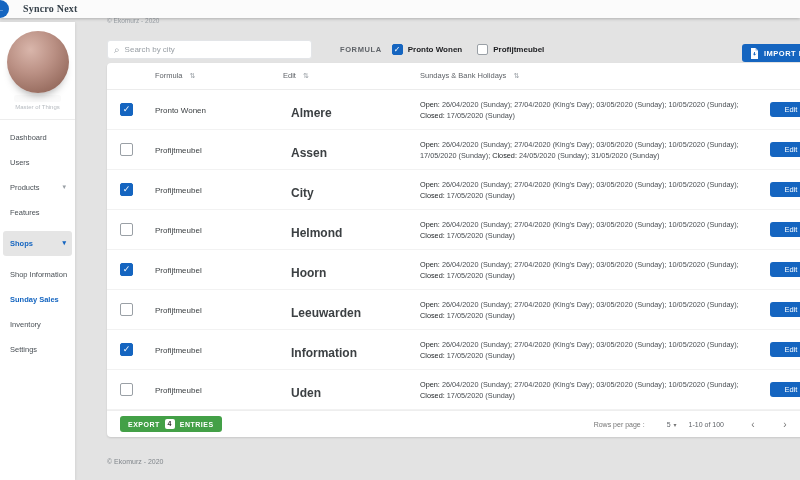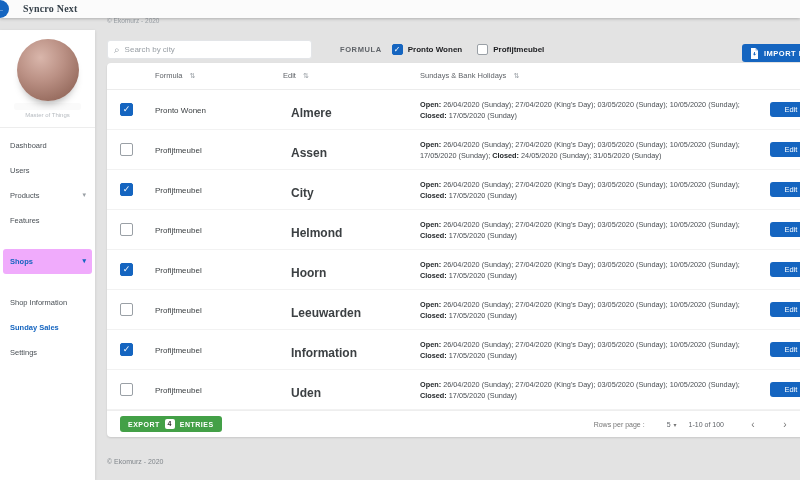--- a/index.html
+++ b/index.html
@@ -8,32 +8,32 @@
     position:relative; overflow:hidden; background:#e3e3e3;
     font-family:"Liberation Sans", sans-serif; color:#3c4043;
   }
   
   .topbar { position:absolute; left:0; top:0; width:800px; height:18px;
     background:#fbfbfb; box-shadow:0 1px 3px rgba(0,0,0,.22); z-index:30; }
   .nav-fab { position:absolute; left:-9px; top:0; width:18px; height:18px; border-radius:50%;
     background:#1565c0; color:#fff; font-size:10px; line-height:17px; text-align:center; cursor:pointer; }
   .app-title { position:absolute; left:23px; top:3px; font-size:10px; font-weight:bold; color:#37424b; letter-spacing:.2px;font-family:Liberation Serif, serif; }
   
-  .sidebar { position:absolute; left:0; top:30px; bottom:0; width:95px;
+  .sidebar { position:absolute; left:0; top:22px; bottom:0; width:75px;
     background:#fff; box-shadow:0 1px 3px rgba(0,0,0,.12); z-index:10; }
   .avatar { width:62px; height:62px; border-radius:50%; margin:9px auto 0;
     background:radial-gradient(circle at 38% 30%, #d9b6ab 0%, #bb9185 40%, #9d7265 72%, #82594d 100%);
     box-shadow:0 7px 9px -5px rgba(0,0,0,.35); }
   .profile-name { height:7px; margin:2px 14px 0; border-radius:2px; background:rgba(0,0,0,.02); }
   .profile-caption { font-size:6px; color:#b6bbc0; text-align:center; margin-top:2px; }
   .side-divider { border-top:1px solid #ededed; margin-top:9px; }
   .side-menu { padding-top:5px; }
   .side-item { position:relative; font-size:7.5px; color:#4a5056; padding:8px 0 8px 10px; cursor:pointer; }
   .side-item .caret { position:absolute; right:9px; top:8px; font-size:7px; color:#9aa0a6; }
-  .side-item.active { background:#f0abfc; border-radius:3px; margin:16px 3px; padding-left:7px;
+  .side-item.active { background:#e5e5e5; border-radius:3px; margin:6px 3px; padding-left:7px;
     color:#1565c0; font-weight:bold; }
   .side-item.active .caret { color:#1565c0; right:6px; }
   .side-item.active-sub { color:#1565c0; font-weight:bold; }
   
   .main { position:absolute; left:95px; top:0; right:0; bottom:0; }
   .copy-top { position:absolute; left:12px; top:17px; font-size:6.5px; color:#9aa0a6; }
   .copy-bottom { position:absolute; left:12px; top:458px; font-size:7px; color:#80868b; }
   
   .search-box { position:absolute; left:12px; top:40px; width:205px; height:19px;
     background:#fff; border:1px solid #e3e5e8; border-radius:3px; display:flex; align-items:center; padding:0 6px; }
@@ -58,21 +58,21 @@
   .thead { position:relative; height:27px; border-bottom:1px solid #ececec; }
   .th { position:absolute; top:8px; font-size:7.5px; color:#5f6368; cursor:pointer; }
   .th-formula { left:48px; } .th-city { left:176px; } .th-holidays { left:313px; }
   .sort-icon { font-size:7px; color:#9aa0a6; margin-left:5px; }
   .tbody { position:relative; }
   .trow { position:relative; height:40px; border-bottom:1px solid #f2f2f2; }
   .cell-check { position:absolute; left:13px; top:13px; width:13px; height:13px; font-size:9px; line-height:11px; cursor:pointer; }
   .cell-formula { position:absolute; left:48px; top:16px; font-size:8px; color:#3c4043; }
   .cell-city { position:absolute; left:184px; top:16px; font-size:12px; color:#3c4043;font-weight:bold; }
   .cell-holidays { position:absolute; left:313px; top:9px; width:326px; font-size:7.3px; line-height:11px; color:#4a4f54; }
-  .hol-label { font-weight:bold; color:#1d2124; }
+  .hol-label { font-weight:normal; color:#1d2124; }
   .edit-btn { position:absolute; left:663px; top:12px; width:42px; height:15px;
     background:#1565c0; border:none; border-radius:3px; color:#fff; font-family:inherit; font-size:7.5px;
     line-height:14px; text-align:center; cursor:pointer; }
   
   .tfoot { position:absolute; left:0; right:0; bottom:0; height:27px; border-top:1px solid #eee;
     display:flex; align-items:center; }
   .export-btn { margin-left:13px; height:16px; background:#43a047; border:none; border-radius:3px;
     color:#fff; font-family:inherit; font-size:7px; font-weight:bold; letter-spacing:.5px;
     display:flex; align-items:center; gap:5px; padding:0 8px; cursor:pointer; }
   .export-count { background:#fff; color:#333; width:10px; height:10px; border-radius:2px;
@@ -129,20 +129,24 @@
   <div class="side-item">
     <span class="side-label">Shop Information</span>
     
   </div>
 
   <div class="side-item active-sub">
     <span class="side-label">Sunday Sales</span>
     
   </div>
 
+  <div class="side-item">
+    <span class="side-label">Inventory</span>
+    
+  </div>
 
   <div class="side-item">
     <span class="side-label">Settings</span>
     
   </div>
 </div>
 </div>
 
 <div class="main">
   <div class="copy-top">© Ekomurz - 2020</div>

